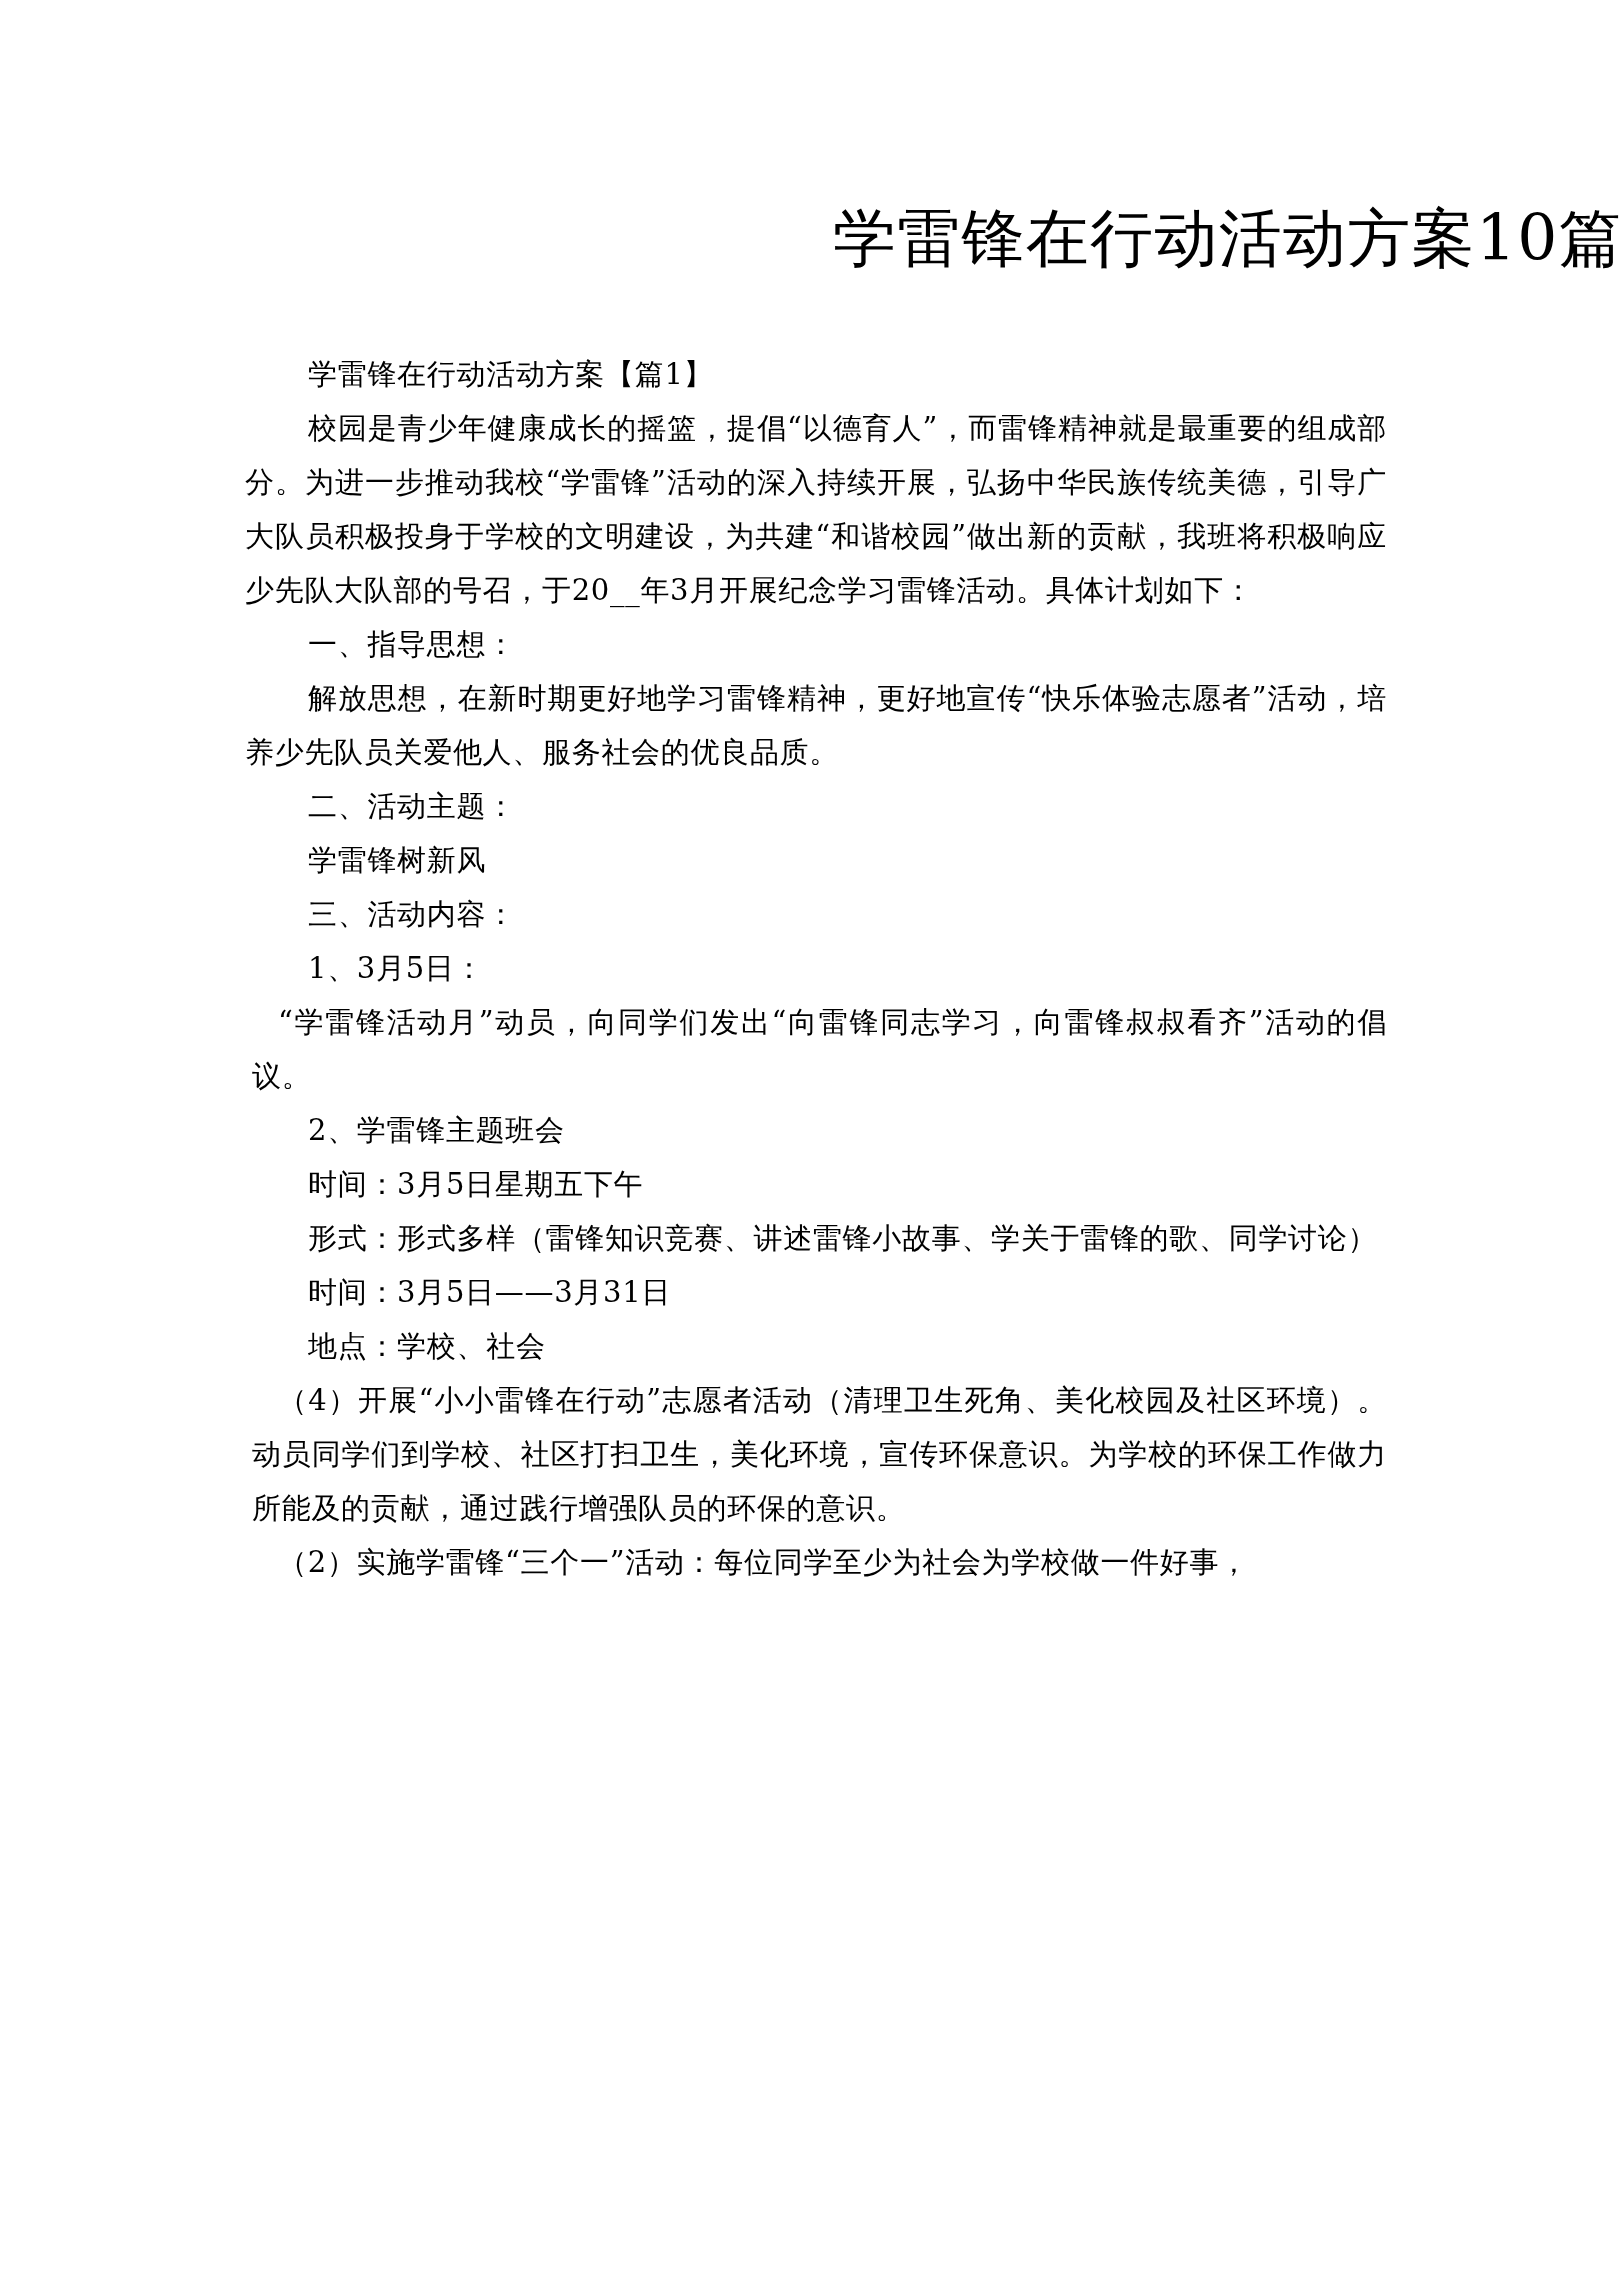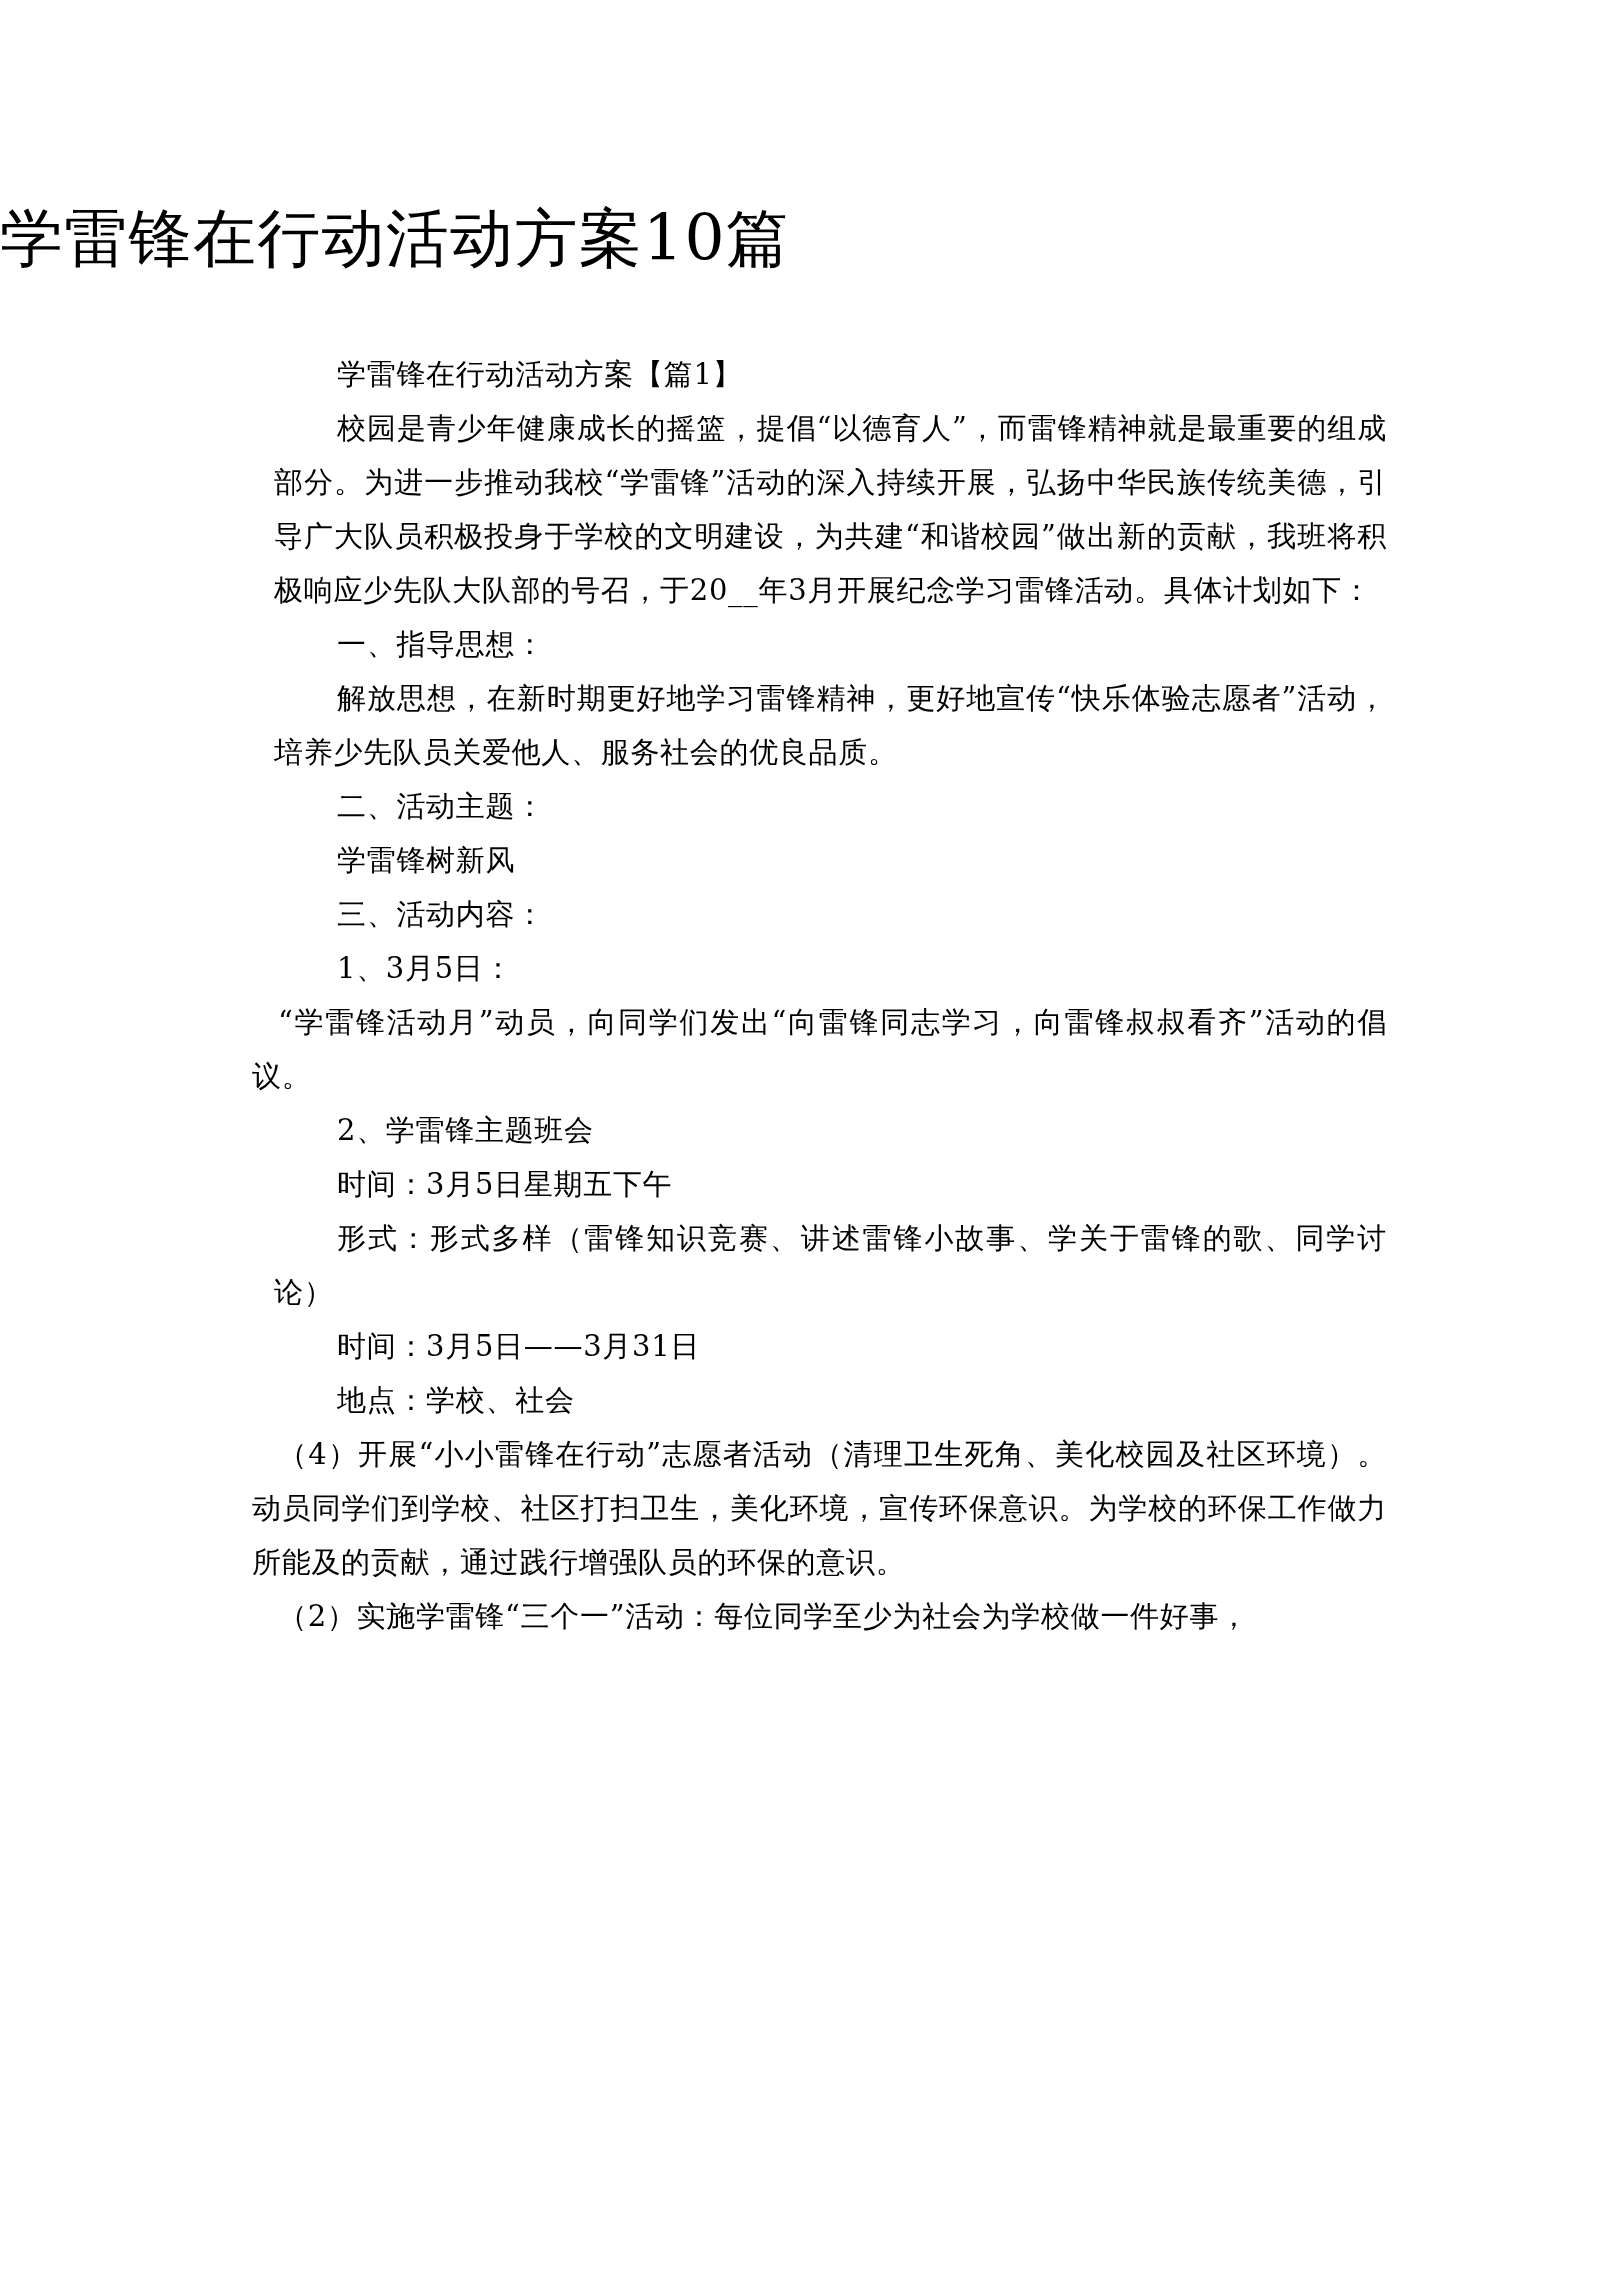--- a/index.html
+++ b/index.html
@@ -1,23 +1,23 @@
 <!DOCTYPE html>
 <html style="font-size:10.5px"><head>
 <meta charset="utf-8">
 <style>
   html, body { margin: 0; padding: 0; background: #ffffff; }
   body { width: 1623px; height: 2295px; position: relative; overflow: hidden;
          font-family: "DejaVu Serif", "Liberation Serif", serif; color: #000000; }
   .page { position: absolute; left: 0; top: 0; width: 1623px; height: 2295px; background: #ffffff; }
-  .title { position: absolute; left: 0; top: 196px; width: 1623px; text-align: left;
+  .title { position: absolute; left: 0; top: 196px; width: 1623px; text-align: right;
            font-size: 63px; line-height: 85px; letter-spacing: 1.3px; }
   .body { position: absolute; left: 245px; top: 347px; width: 1142px; }
   .p { font-size: 29px; line-height: 54px; margin: 0; text-align: justify; text-align-last: left; letter-spacing: 0.7px; }
-  .indent { text-indent: 63px; margin-left: 29px; }
+  .indent { text-indent: 63px; }
   .indent-sm { text-indent: 26px; margin-left: 7px; }
 </style>
 </head>
 <body>
 
 <div class="page">
   <div class="title">学雷锋在行动活动方案10篇</div>
   <div class="body">
     <p class="p indent">学雷锋在行动活动方案【篇1】</p>
     <p class="p indent">校园是青少年健康成长的摇篮，提倡“以德育人”，而雷锋精神就是最重要的组成部分。为进一步推动我校“学雷锋”活动的深入持续开展，弘扬中华民族传统美德，引导广大队员积极投身于学校的文明建设，为共建“和谐校园”做出新的贡献，我班将积极响应少先队大队部的号召，于20__年3月开展纪念学习雷锋活动。具体计划如下：</p>

